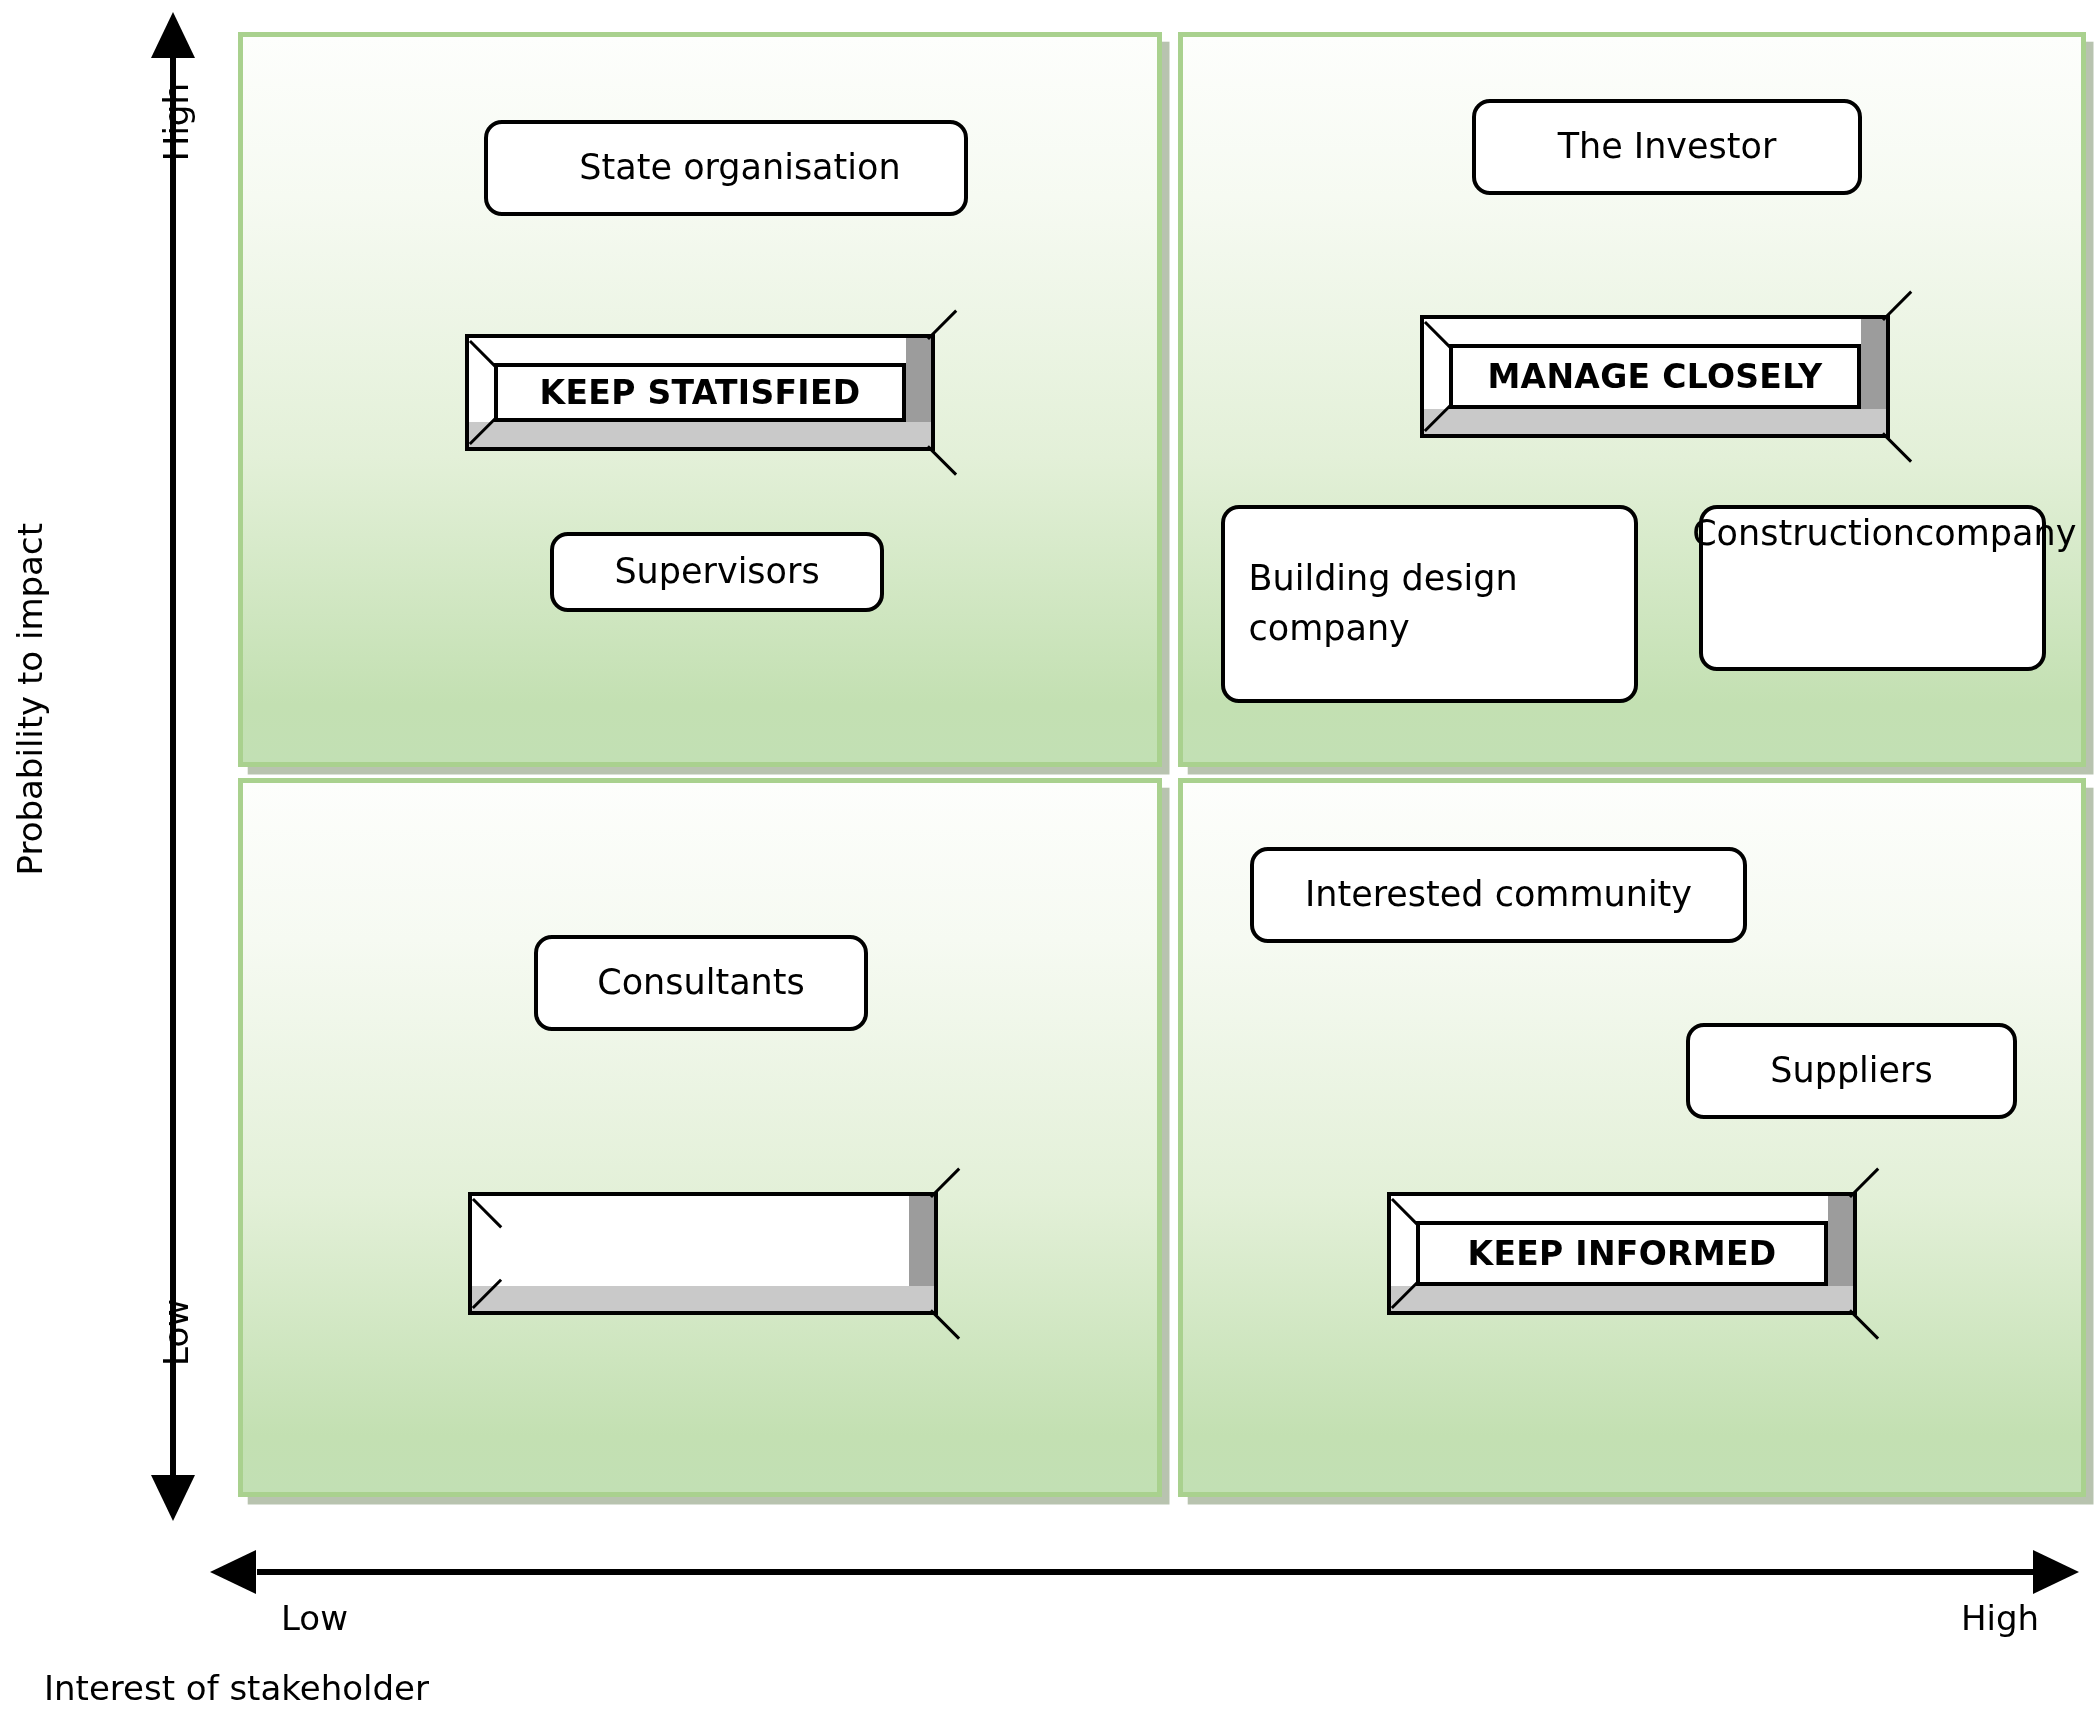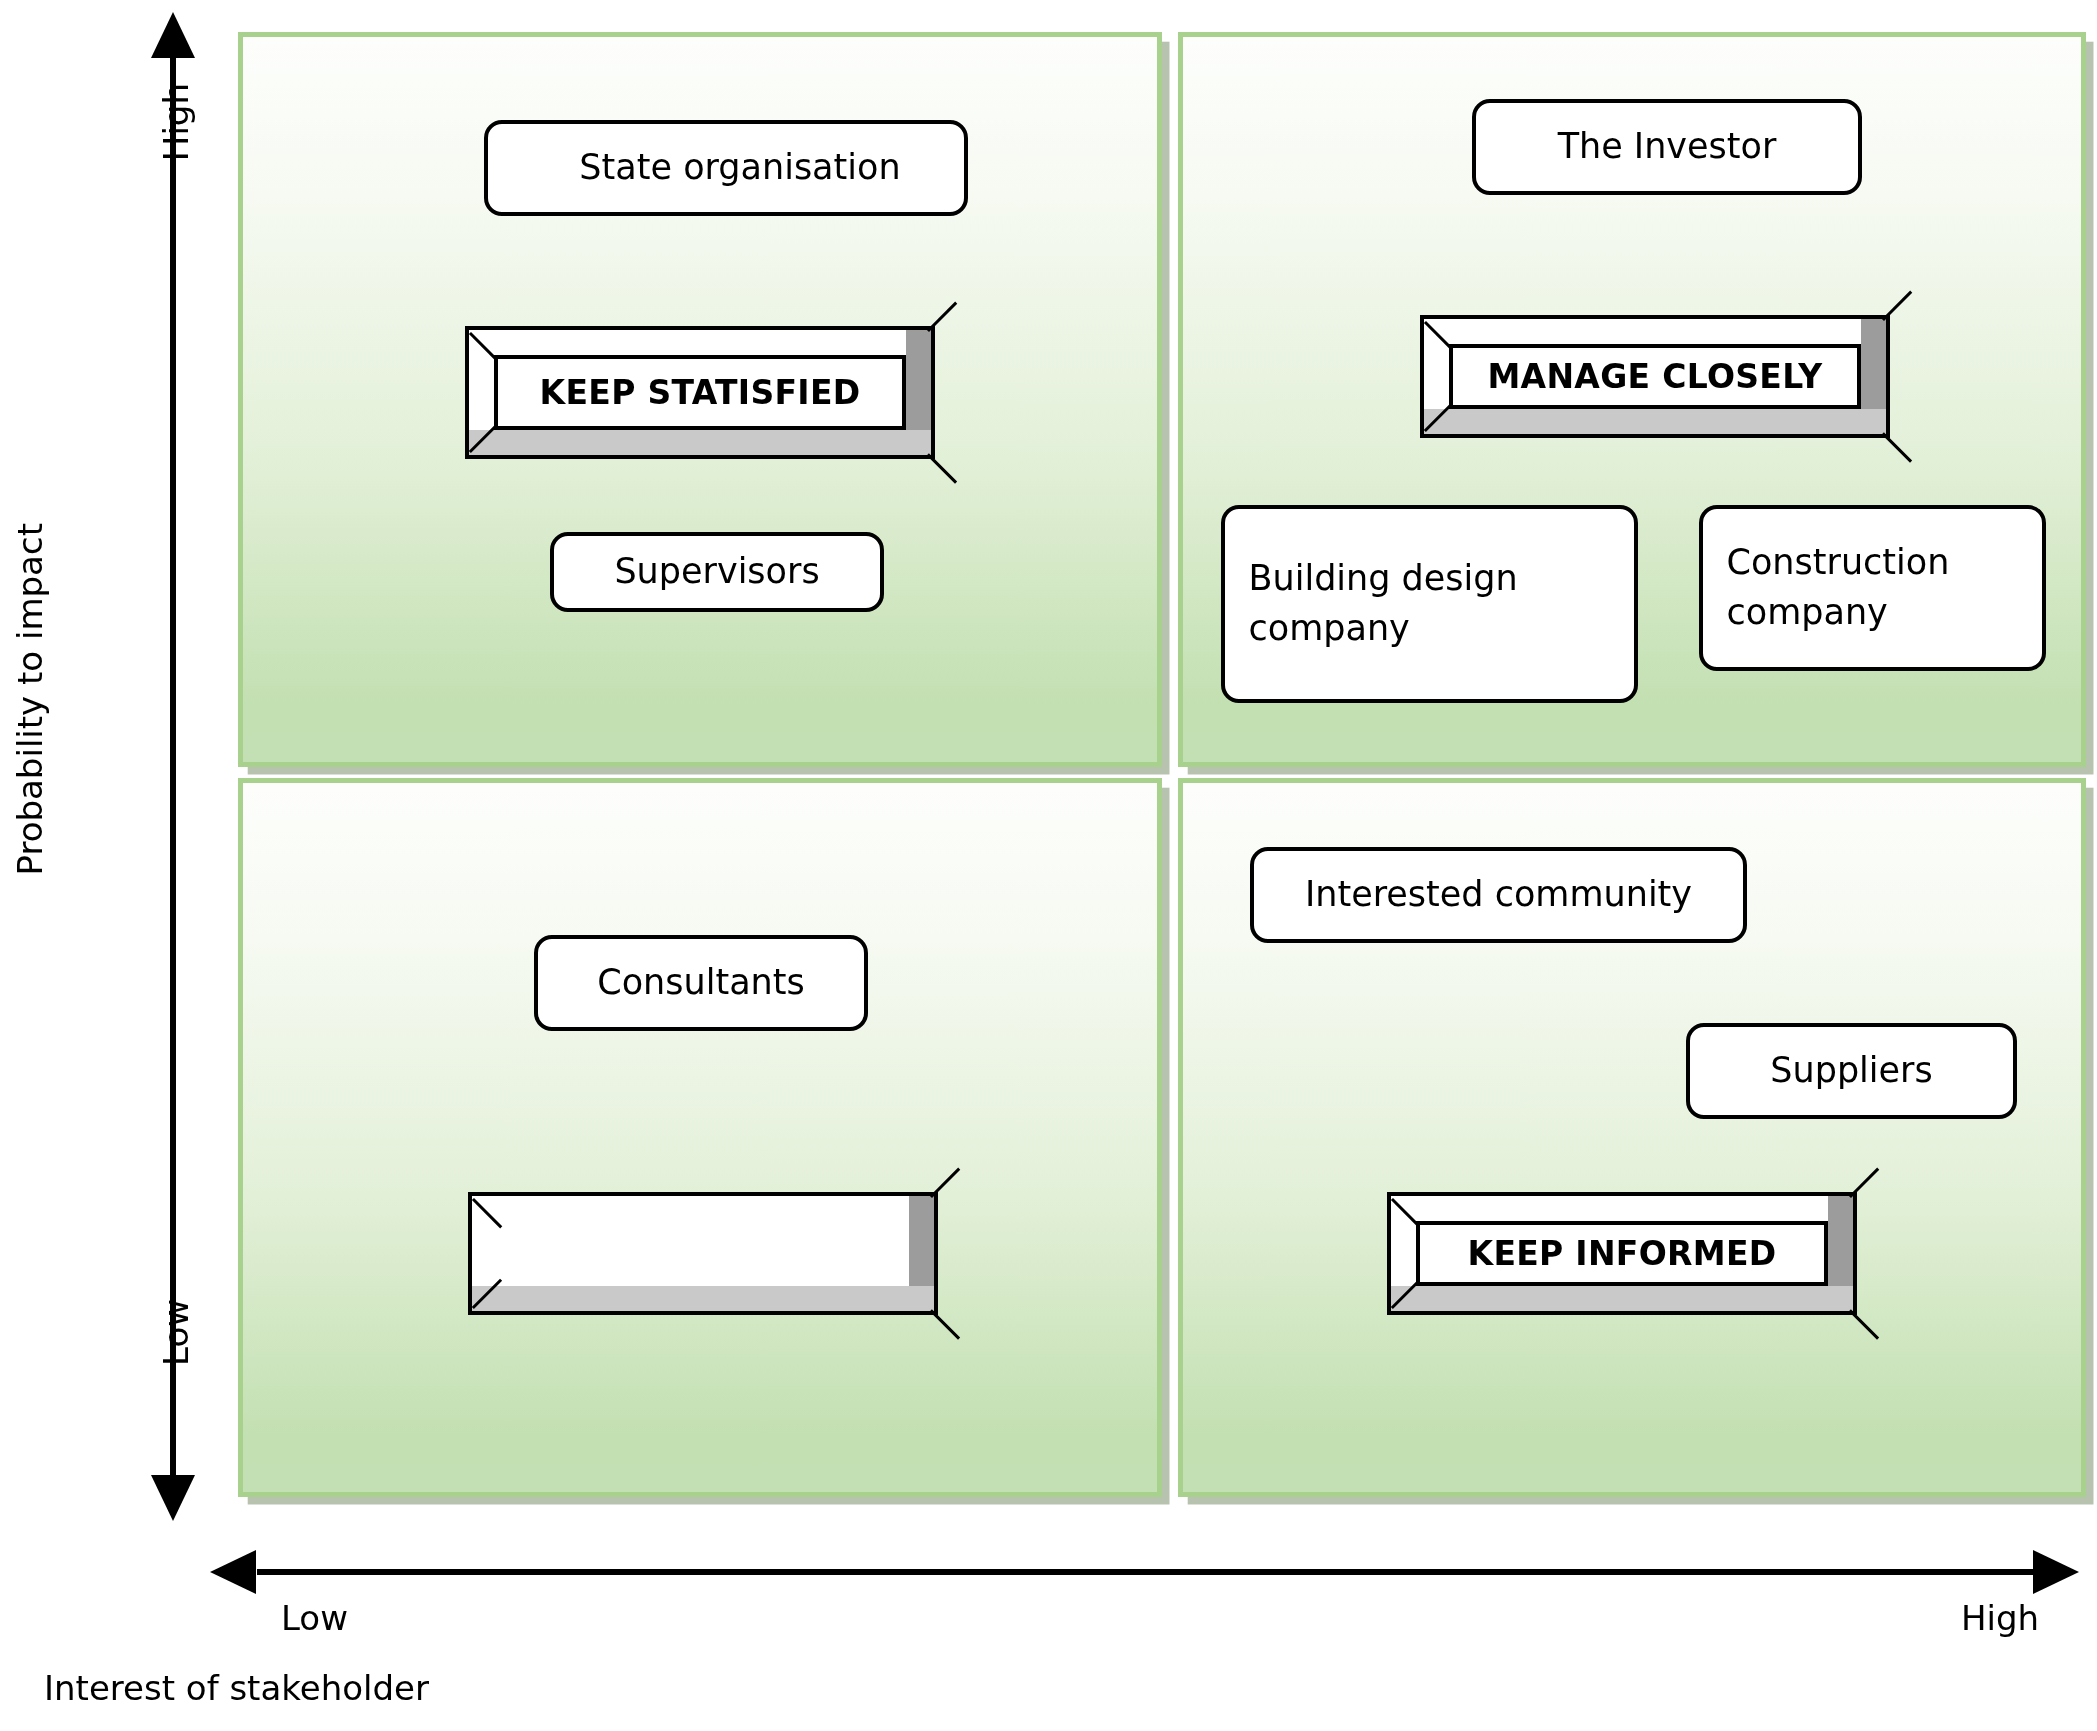--- a/index.html
+++ b/index.html
@@ -91,21 +91,21 @@
 <div class="axis-title y-title">Probability to impact</div>
 <div class="axis-title x-title">Interest of stakeholder</div>
 
 <div class="quadrant q-tl"></div>
 <div class="quadrant q-tr"></div>
 <div class="quadrant q-bl"></div>
 <div class="quadrant q-br"></div>
 
 <div class="node" style="left:484px;top:120px;width:484px;height:96px;padding-left:28px;">State organisation</div>
 
-<div class="bevel" style="left:465px;top:326px;width:470px;height:133px;">
+<div class="bevel" style="left:465px;top:334px;width:470px;height:117px;">
   <div class="face-top"></div>
   <div class="face-left"></div>
   <div class="face-right"></div>
   <div class="face-bottom"></div>
   <div class="diag diag-tl"></div>
   <div class="diag diag-tr"></div>
   <div class="diag diag-bl"></div>
   <div class="diag diag-br"></div>
   <div class="inner">KEEP STATISFIED</div>
 </div>
@@ -124,21 +124,21 @@
   <div class="diag diag-bl"></div>
   <div class="diag diag-br"></div>
   <div class="inner">MANAGE CLOSELY</div>
 </div>
 
 <div class="node left-align" style="left:1221px;top:505px;width:417px;height:198px;flex-direction:column;align-items:flex-start;justify-content:center;">
   <span>Building design</span>
   <span>company</span>
 </div>
 
-<div class="node left-align" style="left:1699px;top:505px;width:347px;height:166px;flex-direction:column;align-items:flex-start;justify-content:center;">
+<div class="node left-align" style="left:1699px;top:505px;width:347px;height:166px;flex-direction:row;align-items:flex-start;justify-content:center;">
   <span>Construction</span>
   <span>company</span>
 </div>
 
 <div class="node" style="left:534px;top:935px;width:334px;height:96px;">Consultants</div>
 
 <div class="bevel" style="left:468px;top:1192px;width:470px;height:123px;">
   <div class="face-top"></div>
   <div class="face-left"></div>
   <div class="face-right"></div>

